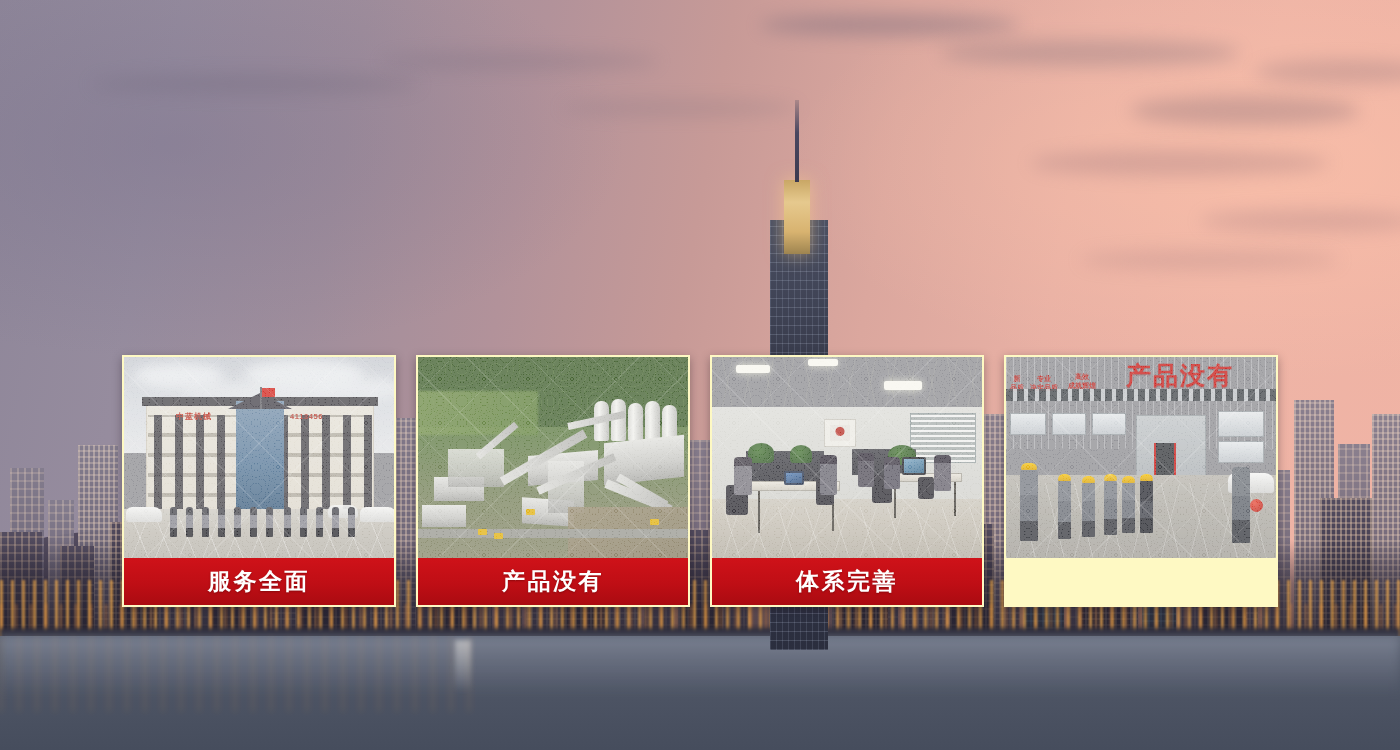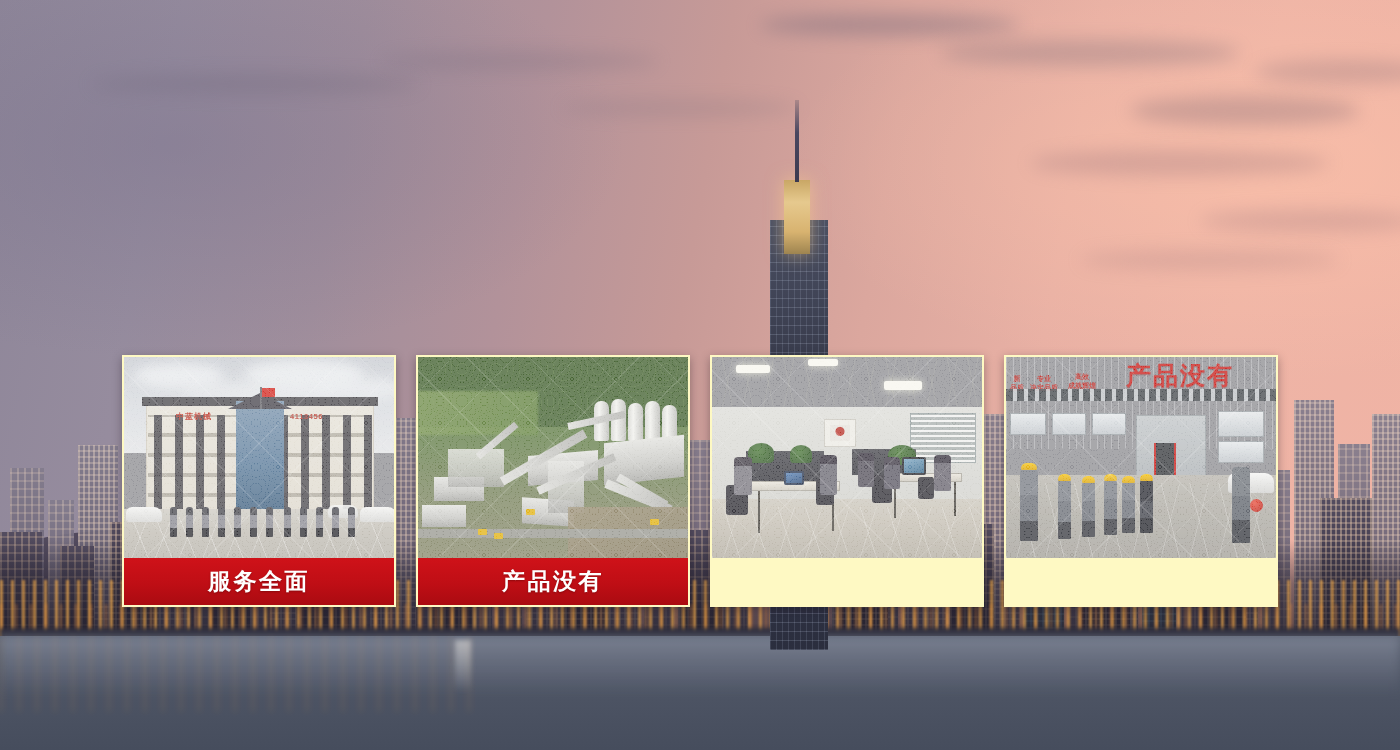--- a/index.html
+++ b/index.html
@@ -667,20 +667,21 @@
         <div class="p3-pers" style="left:222px; top:98px;  width:17px; height:36px;
              background:linear-gradient(180deg,#3e3944 0 8px,#6a6771 8px 36px);"></div>
 
         <div class="p3-mon" style="left:190px; top:100px; width:24px; height:18px;"></div>
         <div class="p3-monscr" style="left:192px; top:102px; width:20px; height:14px;"></div>
         <div class="p3-mon" style="left:72px;  top:114px; width:20px; height:14px; background:#2d3a52;"></div>
         <div class="p3-monscr" style="left:74px;  top:116px; width:16px; height:10px;
              background:linear-gradient(160deg,#5e86b8,#2f4e78);"></div>
         <div class="wm"></div>
       </div>
+      <div class="card-caption">体系完善</div>
     </div>
 
     <div class="card">
       <div class="card-photo">
         <div class="p4-wall"></div>
         <div class="p4-red1">产品没有</div>
         <div class="p4-slog" style="left:4px;  top:18px;">新<br>品质</div>
         <div class="p4-slog" style="left:24px; top:18px;">专业<br>决定品质</div>
         <div class="p4-slog" style="left:62px; top:16px;">高效<br>成就辉煌</div>
         <div class="p4-band"></div>

